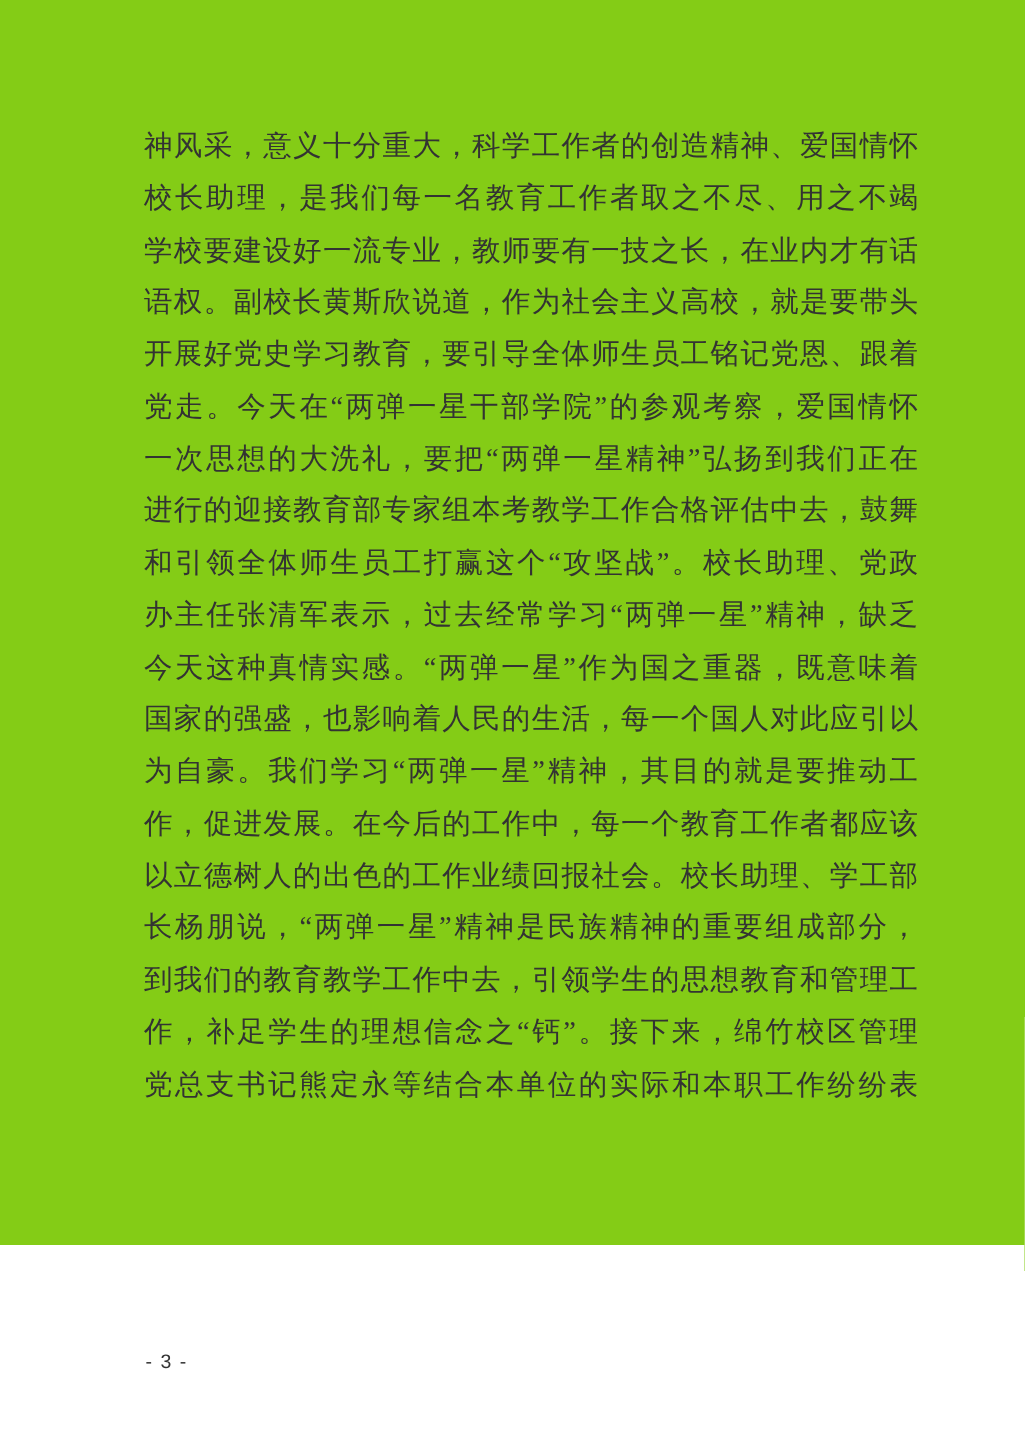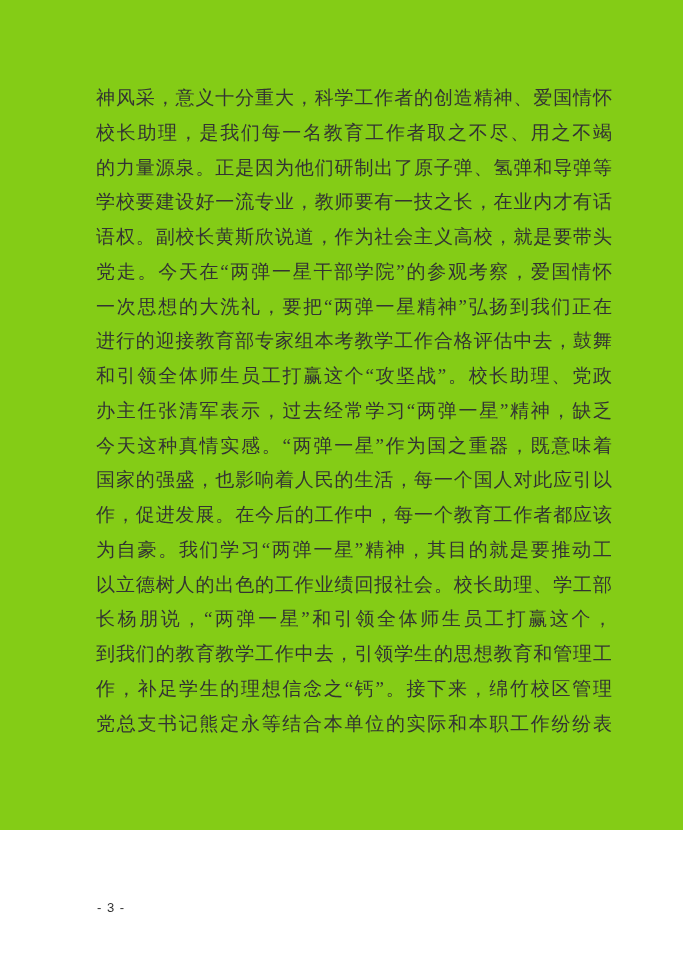--- a/index.html
+++ b/index.html
@@ -44,32 +44,32 @@
     color: #333333;
   }
 </style>
 </head>
 <body>
 
 <div class="page">
   <div class="text-block">
       <div class="doc-line">神风采，意义十分重大，科学工作者的创造精神、爱国情怀</div>
       <div class="doc-line">校长助理，是我们每一名教育工作者取之不尽、用之不竭</div>
-      <div class="doc-line">的力量源泉。正是因为他们研制出了原子弹、氢弹和导弹等</div>
       <div class="doc-line">学校要建设好一流专业，教师要有一技之长，在业内才有话</div>
       <div class="doc-line">语权。副校长黄斯欣说道，作为社会主义高校，就是要带头</div>
+      <div class="doc-line">开展好党史学习教育，要引导全体师生员工铭记党恩、跟着</div>
       <div class="doc-line">党走。今天在“两弹一星干部学院”的参观考察，爱国情怀</div>
       <div class="doc-line">一次思想的大洗礼，要把“两弹一星精神”弘扬到我们正在</div>
       <div class="doc-line">进行的迎接教育部专家组本考教学工作合格评估中去，鼓舞</div>
       <div class="doc-line">和引领全体师生员工打赢这个“攻坚战”。校长助理、党政</div>
       <div class="doc-line">办主任张清军表示，过去经常学习“两弹一星”精神，缺乏</div>
       <div class="doc-line">今天这种真情实感。“两弹一星”作为国之重器，既意味着</div>
       <div class="doc-line">国家的强盛，也影响着人民的生活，每一个国人对此应引以</div>
+      <div class="doc-line">为自豪。我们学习“两弹一星”精神，其目的就是要推动工</div>
       <div class="doc-line">作，促进发展。在今后的工作中，每一个教育工作者都应该</div>
-      <div class="doc-line">为自豪。我们学习“两弹一星”精神，其目的就是要推动工</div>
       <div class="doc-line">以立德树人的出色的工作业绩回报社会。校长助理、学工部</div>
-      <div class="doc-line">长杨朋说，“两弹一星”和引领全体师生员工打赢这个，</div>
+      <div class="doc-line">长杨朋说，“两弹一星”精神是民族精神的重要组成部分，</div>
       <div class="doc-line">到我们的教育教学工作中去，引领学生的思想教育和管理工</div>
       <div class="doc-line">作，补足学生的理想信念之“钙”。接下来，绵竹校区管理</div>
       <div class="doc-line">党总支书记熊定永等结合本单位的实际和本职工作纷纷表</div>
     </div>
   <div class="page-footer">- 3 -</div>
 </div>
 
 </body></html>

